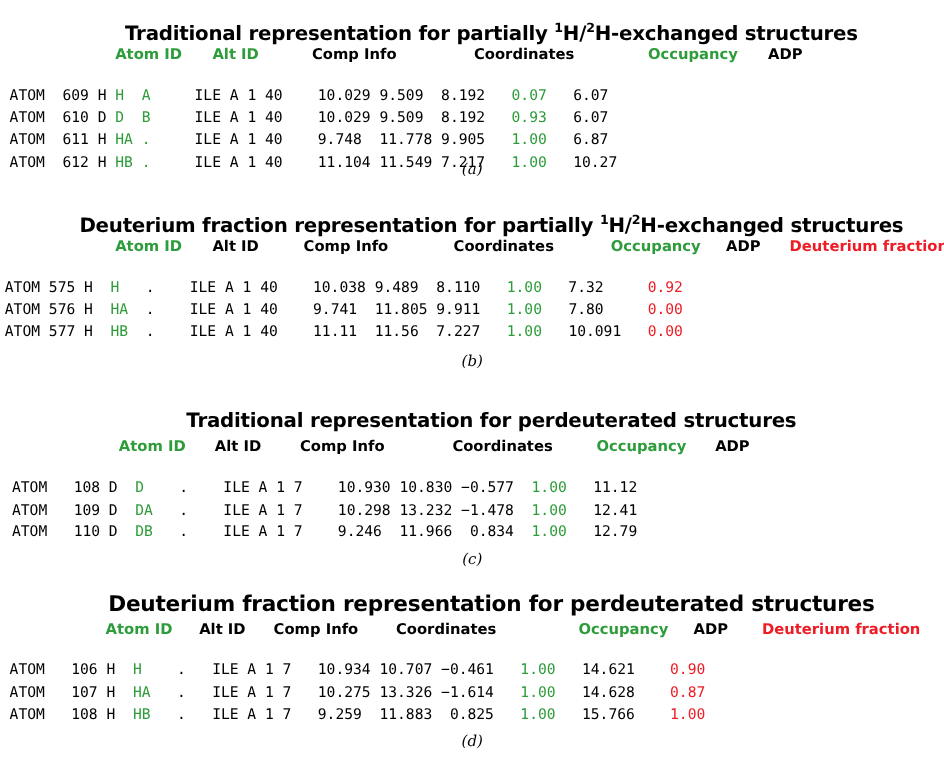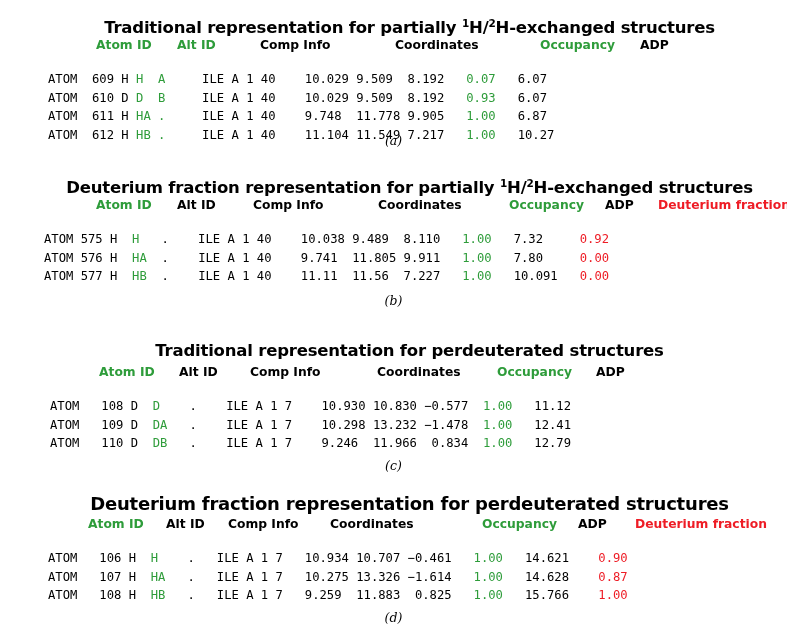--- a/index.html
+++ b/index.html
@@ -46,21 +46,21 @@
     line-height: 1.3;
   }
   .green { color: #2e9c3a; }
   .red { color: #ee1c25; }
   .label {
     text-align: center;
     font-style: italic;
     font-family: "DejaVu Serif", serif;
     font-size: 12.5px;
   }
-  .row { white-space: pre; margin-left: 40px; }
+  .row { white-space: pre; }
   .hdrwrap { position: relative; height: 20px; text-align: center; }
   .hdrwrap > span { position: absolute; top: 0; }
 </style>
 </head>
 <body>
 
 <div id="figure-root">
     <div class="panel" style="position: absolute; left: 0px; top: 0px; width: 787px;">
       <div class="panel-title" style="font-size: 16.5px; position: absolute; left: 0px; top: 2px; width: 787px;">Traditional representation for partially <sup>1</sup>H/<sup>2</sup>H-exchanged structures</div>
       <div class="hdrwrap" style="position: absolute; left: 0px; top: 38px; width: 787px;">

